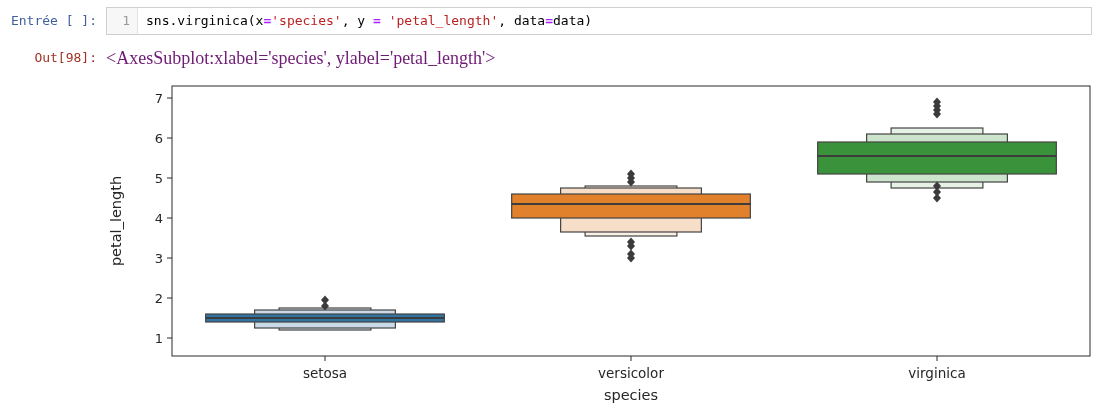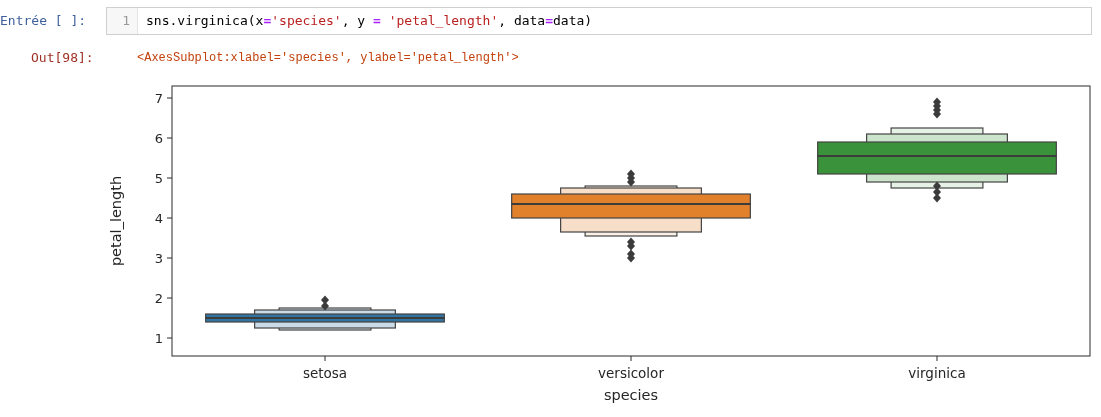--- a/index.html
+++ b/index.html
@@ -1,42 +1,42 @@
 <!DOCTYPE html>
 <html style="--cin: #3f5f9d; --cout: #9e3123; --str: #ba2121; --op: #aa22ff;"><head>
 <meta charset="utf-8">
 <style>
   * { box-sizing: border-box; margin: 0; padding: 0; }
   html, body { width: 1101px; height: 417px; background: #ffffff; overflow: hidden; }
   body { font-family: "DejaVu Sans", sans-serif; }
   .notebook { padding-top: 7px; }
   .row { display: flex; align-items: flex-start; }
   .prompt {
-    flex: 0 0 106px; width: 106px; padding-right: 9px;
+    flex: 0 0 106px; width: 106px; text-align: right; padding-right: 9px;
     font-family: "DejaVu Sans Mono", monospace; font-size: 13px; line-height: 20px;
     white-space: nowrap; padding-top: 4px;
   }
   .prompt.in  { color: var(--cin); }
   .prompt.out { color: var(--cout); }
   .editor { flex: 1; display: flex; border: 1px solid #cfcfcf; background: #ffffff; margin-right: 9px; }
   .gutter {
     width: 31px; background: #f7f7f7; border-right: 1px solid #e4e4e4;
     text-align: right; padding: 4px 7px 4px 0; color: #999999;
     font-family: "DejaVu Sans Mono", monospace; font-size: 13px; line-height: 18px;
   }
   pre.code {
     padding: 4px 8px; font-family: "DejaVu Sans Mono", monospace;
     font-size: 13px; line-height: 18px; white-space: pre; color: #000;
   }
   .tok-str { color: var(--str); }
   .tok-op  { color: var(--op); font-weight: bold; }
-  .cell-output { margin-top: 9px; margin-left: 31px; }
+  .cell-output { margin-top: 9px; }
   pre.out-text {
-    font-family: Liberation Mono, monospace; font-size: 12px; line-height: 20px;
-    padding-top: 4px; color: #c2410c; white-space: pre;
+    font-family: Liberation Serif, serif; font-size: 18px; line-height: 20px;
+    padding-top: 4px; color: #701a75; white-space: pre;
   }
   .figure { margin-left: 105px; margin-top: 6px; }
   svg text { font-family: "DejaVu Sans", sans-serif; }
 </style>
 </head>
 <body>
 
 <div class="notebook">
 
   <div class="row cell-input">

